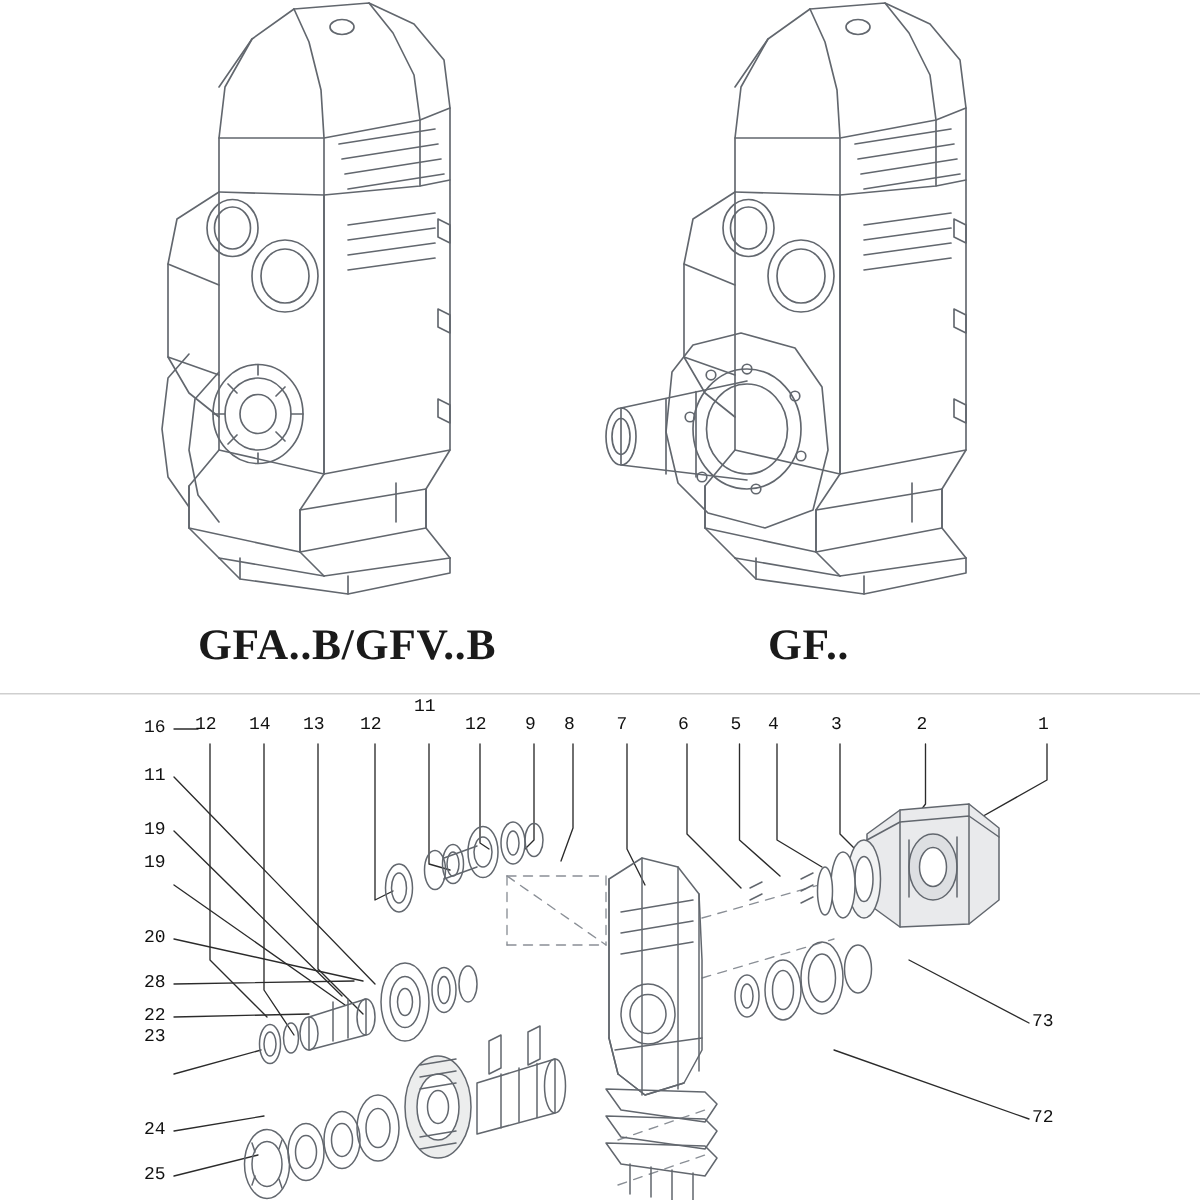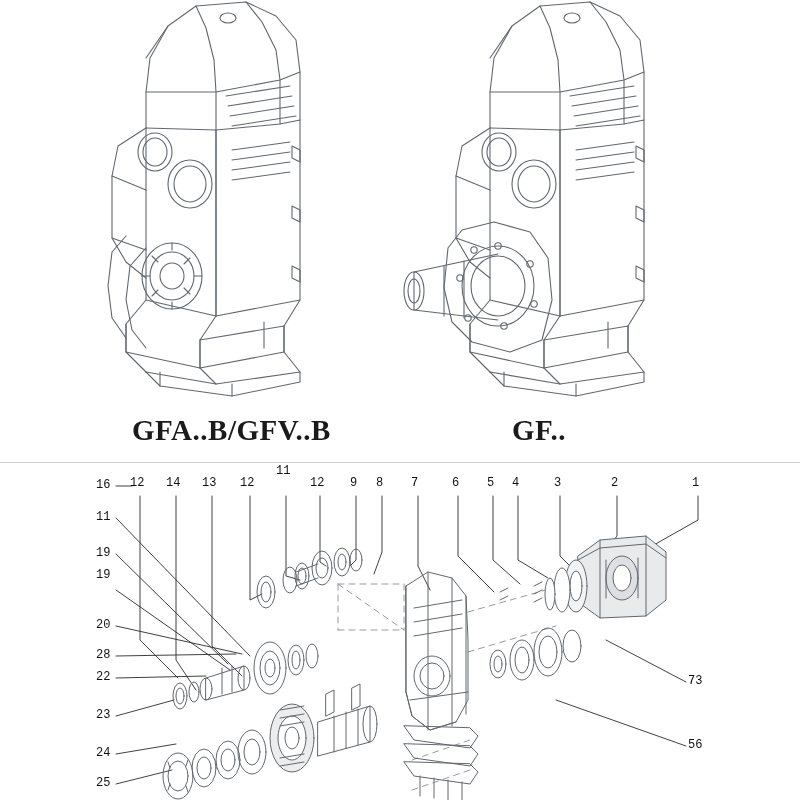--- a/index.html
+++ b/index.html
@@ -391,21 +391,21 @@
     <div class="callout" style="left:611px;top:476px">2</div>
     <div class="callout" style="left:692px;top:476px">1</div>
 
     <div class="callout" style="left:96px;top:478px">16</div>
     <div class="callout" style="left:96px;top:510px">11</div>
     <div class="callout" style="left:96px;top:546px">19</div>
     <div class="callout" style="left:96px;top:568px">19</div>
     <div class="callout" style="left:96px;top:618px">20</div>
     <div class="callout" style="left:96px;top:648px">28</div>
     <div class="callout" style="left:96px;top:670px">22</div>
-    <div class="callout" style="left:96px;top:708px">23</div>
+    <div class="callout" style="left:96px;top:684px">23</div>
     <div class="callout" style="left:96px;top:746px">24</div>
     <div class="callout" style="left:96px;top:776px">25</div>
 
     <div class="callout" style="left:688px;top:674px">73</div>
-    <div class="callout" style="left:688px;top:738px">56</div>
+    <div class="callout" style="left:688px;top:738px">72</div>
 
   </div>
 </div>
 
 </body></html>

